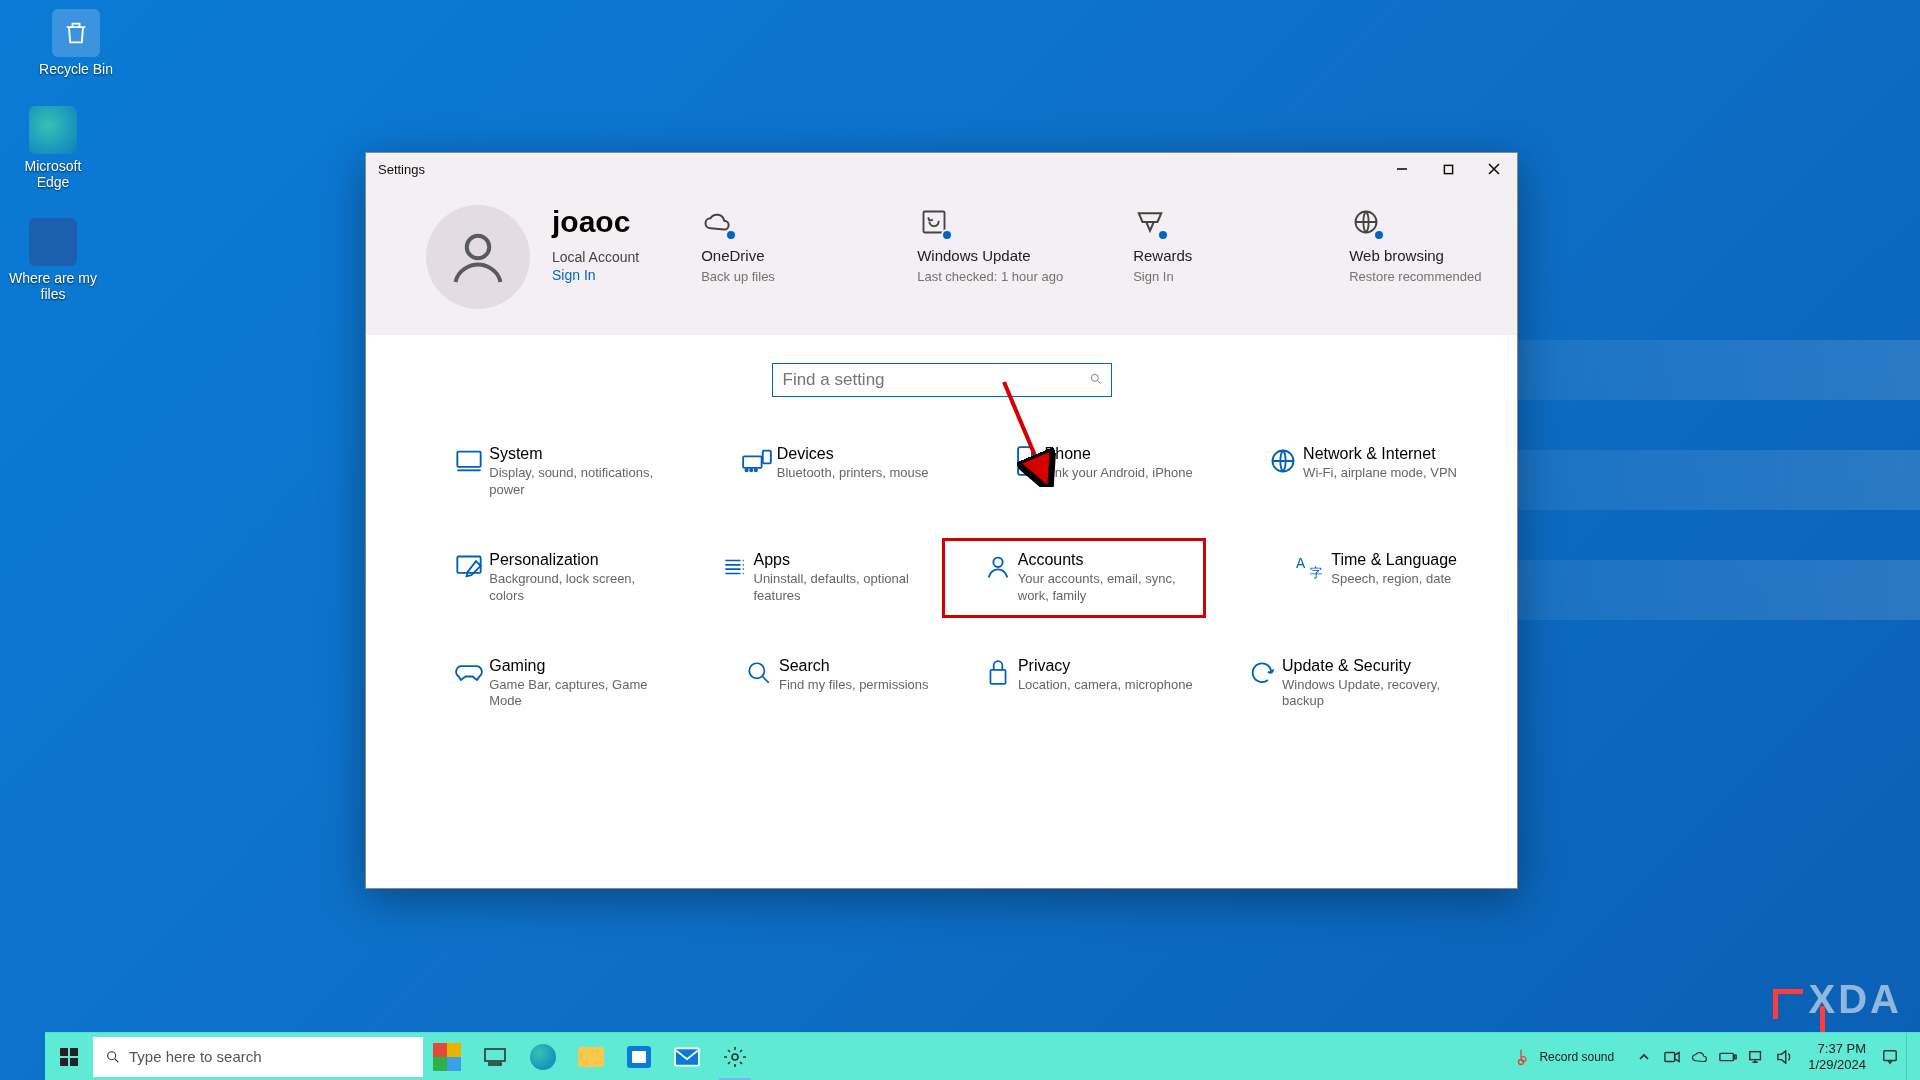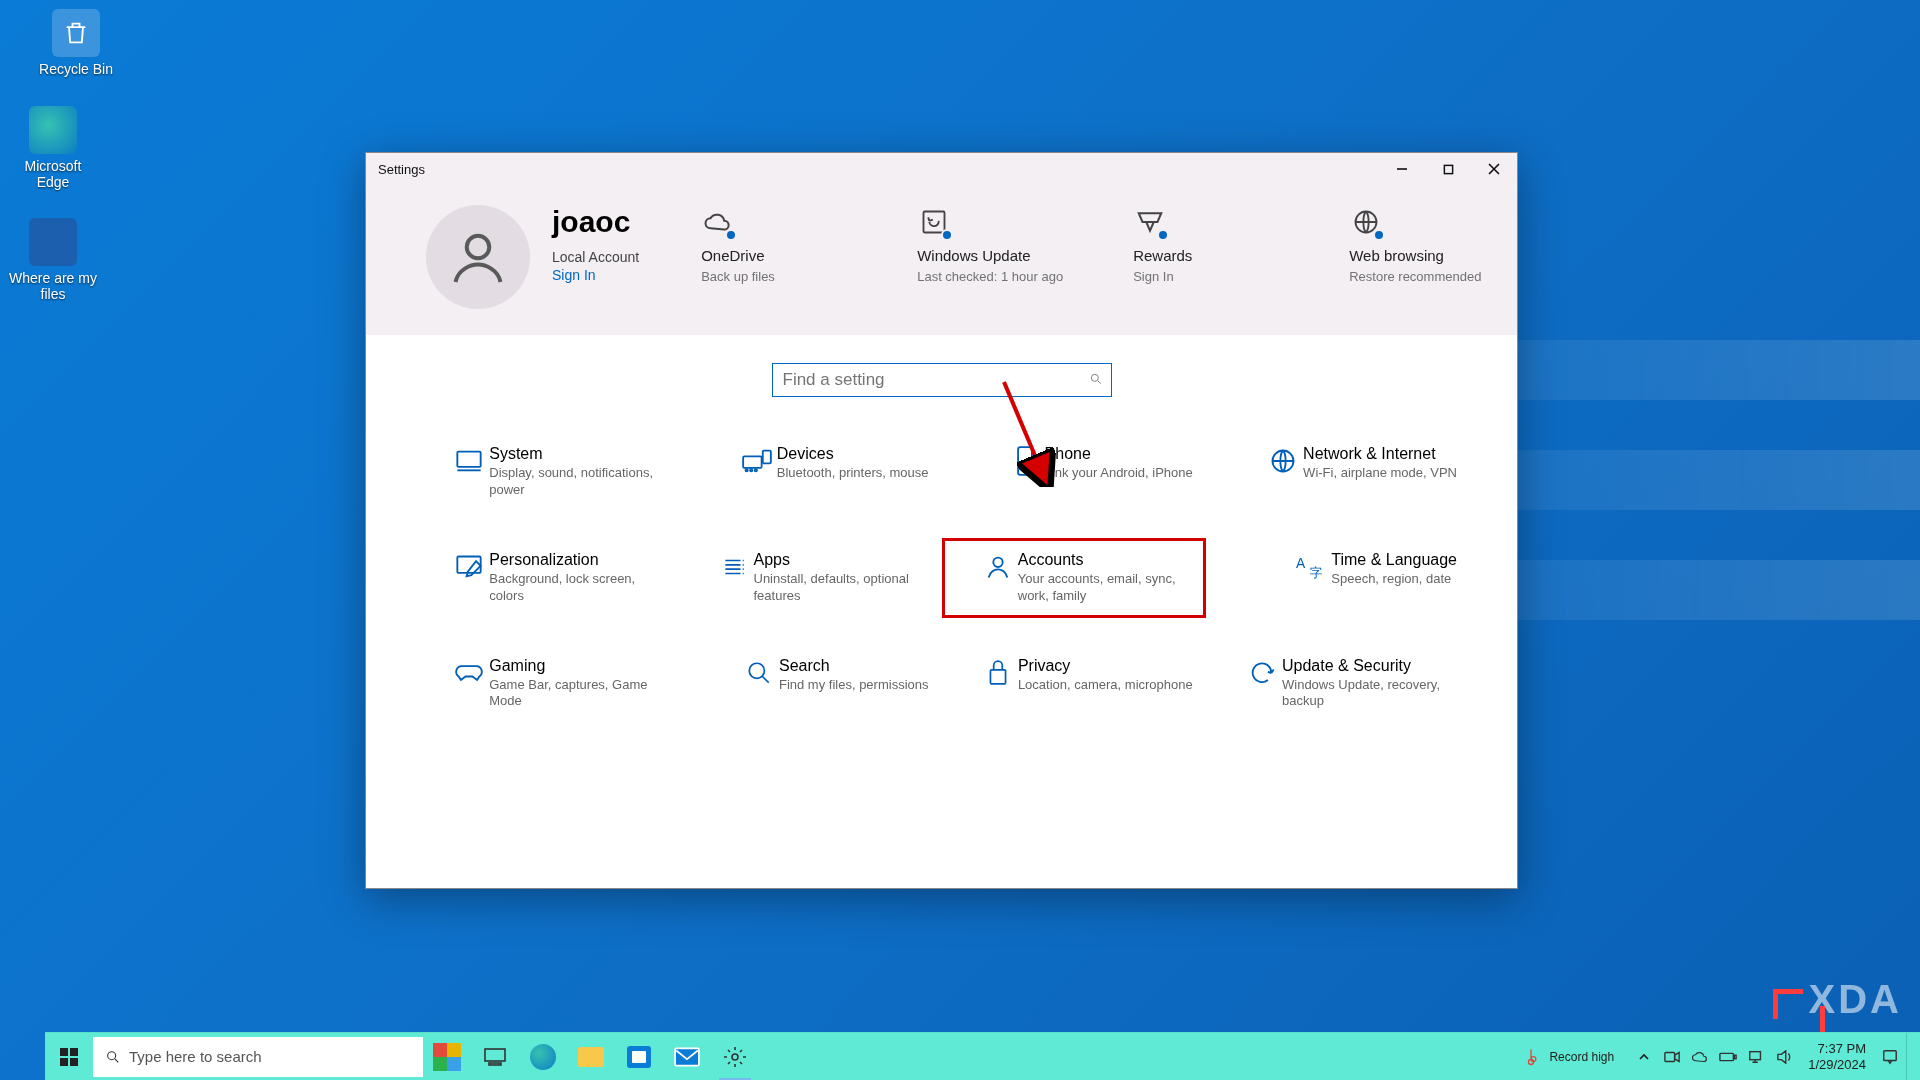--- a/index.html
+++ b/index.html
@@ -487,21 +487,21 @@
         </svg>
       </div>
   </div>
 
   <div class="tray">
     <div class="weather">
       <svg width="20" height="20" viewBox="0 0 24 24" style="color:#d94b3a">
           <path d="M12 3v12a3 3 0 100-1z"></path>
           <circle cx="12" cy="18" r="3"></circle>
         </svg>
-      <span>Record high</span>
+      <span>Record sound</span>
     </div>
     <div class="tray-icon">
         <svg width="12" height="12" viewBox="0 0 12 12">
           <path d="M2 8l4-4 4 4"></path>
         </svg>
       </div>
     <div class="tray-icon">
         <svg width="16" height="14" viewBox="0 0 18 14" style="color:#333">
           <rect x="1" y="2" width="11" height="10" rx="1"></rect>
           <path d="M12 5l5-3v10l-5-3z"></path>

